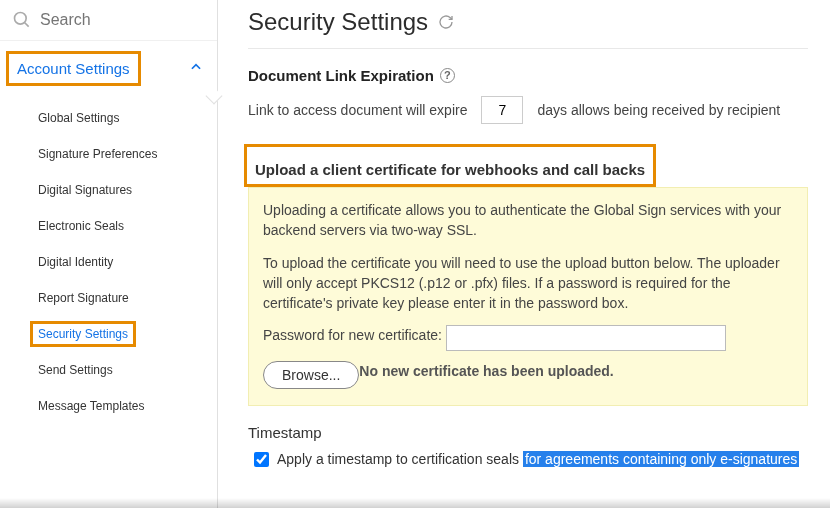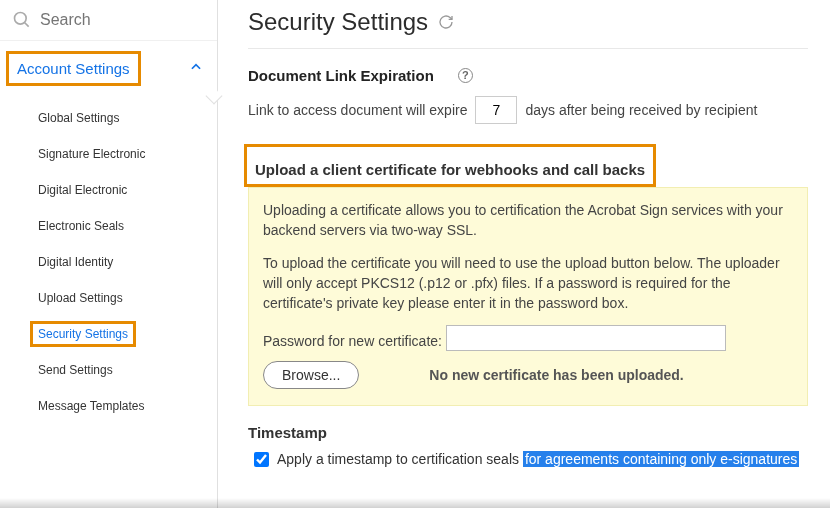--- a/index.html
+++ b/index.html
@@ -18,33 +18,33 @@
   .nav-list { position: relative; overflow-y: auto; flex: 1; padding-top: 4px; }
   .nav-list::-webkit-scrollbar { width: 10px; }
   .nav-list::-webkit-scrollbar-thumb { background: #bcbcbc; }
   .nav-item { padding: 11px 14px 11px 38px; font-size: 12px; color: #343434; cursor: pointer; display: flex; }
   .nav-item.active span { color: #1473e6; }
   .nav-item.active .box-orange-item { border: 3px solid #e68a00; margin: -6px -8px; padding: 3px 5px; }
   .main { flex: 1; padding: 8px 22px 0 30px; overflow-y: auto; }
   .page-title { font-size: 24px; font-weight: 300; color: #2c2c2c; display: flex; align-items: center; gap: 10px; padding-bottom: 12px; border-bottom: 1px solid #e8e8e8; margin-bottom: 18px; }
   .refresh-icon { opacity: .6; }
   .section { margin-bottom: 16px; }
-  .section-h { font-size: 15px; font-weight: 600; color: #232323; margin-bottom: 12px; display: flex; align-items: center; gap: 24px; }
+  .section-h { font-size: 15px; font-weight: 600; color: #232323; margin-bottom: 12px; display: flex; align-items: center; gap: 6px; }
   .q-icon { width: 15px; height: 15px; border: 1px solid #888; border-radius: 50%; font-size: 11px; line-height: 13px; text-align: center; color: #666; }
-  .exp-row { font-size: 14px; color: #444; display: flex; align-items: center; flex-wrap: wrap; gap: 8px; margin-bottom: 20px; }
+  .exp-row { font-size: 14px; color: #444; display: flex; align-items: center; flex-wrap: wrap; gap: 14px; margin-bottom: 20px; }
   .num-input { width: 42px; height: 28px; text-align: center; border: 1px solid #ccc; font-size: 14px; }
   .upload-heading { display: inline-block; border: 3px solid #e68a00; padding: 14px 8px 6px; font-size: 15px; font-weight: 600; margin-bottom: 0; margin-left: -4px; }
   .yellow-box { background: #fefbd8; border: 1px solid #f2eeb2; padding: 12px 14px 16px; font-size: 14px; color: #454545; line-height: 1.45; }
   .yellow-box p { margin-bottom: 12px; }
-  .pw-row { display: flex; align-items: flex-end; gap: 4px; margin-bottom: 10px; }
+  .pw-row { display: flex; align-items: flex-start; gap: 4px; margin-bottom: 10px; }
   .pw-input { width: 280px; height: 26px; border: 1px solid #bbb; background: #fff; }
-  .browse-row { display: flex; align-items: center; gap: 70px; }
+  .browse-row { display: flex; align-items: flex-start; }
   .browse-btn { border: 1px solid #888; border-radius: 16px; background: #fff; padding: 5px 18px; font-size: 14px; cursor: pointer; color: #333; }
   .no-cert { color: #555; font-weight: bold; }
-  .timestamp-h { font-size: 15px; font-weight: 700; margin: 18px 0 10px; }
+  .timestamp-h { font-size: 15px; font-weight: 400; margin: 18px 0 10px; }
   .ts-row { display: flex; align-items: center; gap: 8px; font-size: 14px; padding-left: 6px; }
   .ts-row input { width: 15px; height: 15px; }
   .hl { background: #2680eb; color: #fff; padding: 0 2px; }
   .bottom-shadow { position: fixed; left: 0; right: 0; bottom: 0; height: 10px; background: linear-gradient(to top, rgba(0,0,0,.18), transparent); pointer-events: none; }
 </style>
 </head>
 <body>
 
 <div class="app">
   <div class="sidebar">
@@ -62,33 +62,33 @@
             <polyline points="5 15 12 8 19 15"></polyline>
           </svg>
       </span>
       <span class="caret-indicator"></span>
     </div>
     <div class="nav-list">
       <div class="nav-item">
           <span>Global Settings</span>
         </div>
       <div class="nav-item">
-          <span>Signature Electronic</span>
+          <span>Signature Preferences</span>
         </div>
       <div class="nav-item">
-          <span>Digital Electronic</span>
+          <span>Digital Signatures</span>
         </div>
       <div class="nav-item">
           <span>Electronic Seals</span>
         </div>
       <div class="nav-item">
           <span>Digital Identity</span>
         </div>
       <div class="nav-item">
-          <span>Upload Settings</span>
+          <span>Report Signature</span>
         </div>
       <div class="nav-item active">
           <span class="box-orange-item">Security Settings</span>
         </div>
       <div class="nav-item">
           <span>Send Settings</span>
         </div>
       <div class="nav-item">
           <span>Message Templates</span>
         </div>
@@ -107,28 +107,28 @@
     </h1>
 
     <div class="section">
       <div class="section-h">
         <span>Document Link Expiration</span>
         <span class="q-icon">?</span>
       </div>
       <div class="exp-row">
         <span>Link to access document will expire</span>
         <input class="num-input" value="7" style="">
-        <span>days after being received by recipient</span>
+        <span>days allows being received by recipient</span>
       </div>
     </div>
 
     <div class="section">
       <div class="upload-heading">Upload a client certificate for webhooks and call backs</div>
       <div class="yellow-box">
-        <p>Uploading a certificate allows you to certification the Acrobat Sign services with your backend servers via two-way SSL.</p>
+        <p>Uploading a certificate allows you to authenticate the Global Sign services with your backend servers via two-way SSL.</p>
         <p>To upload the certificate you will need to use the upload button below. The uploader will only accept PKCS12 (.p12 or .pfx) files. If a password is required for the certificate's private key please enter it in the password box.</p>
         <div class="pw-row">
           <span>Password for new certificate:</span>
           <input class="pw-input" type="password" style="">
         </div>
         <div class="browse-row">
           <button class="browse-btn">Browse...</button>
           <span class="no-cert">No new certificate has been uploaded.</span>
         </div>
       </div>

